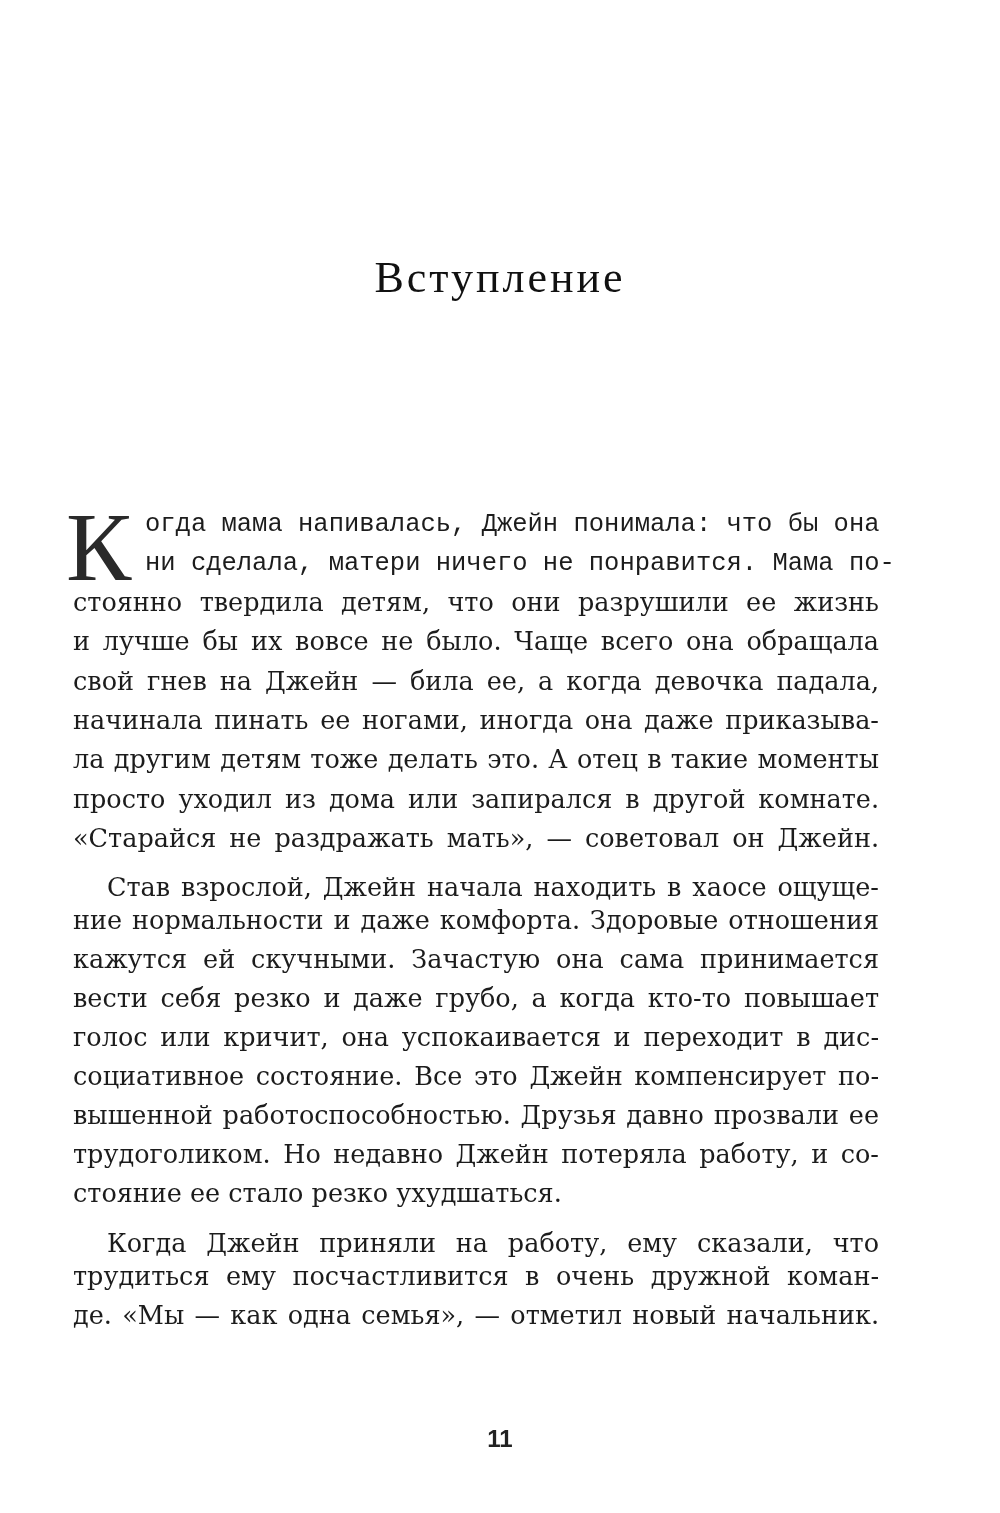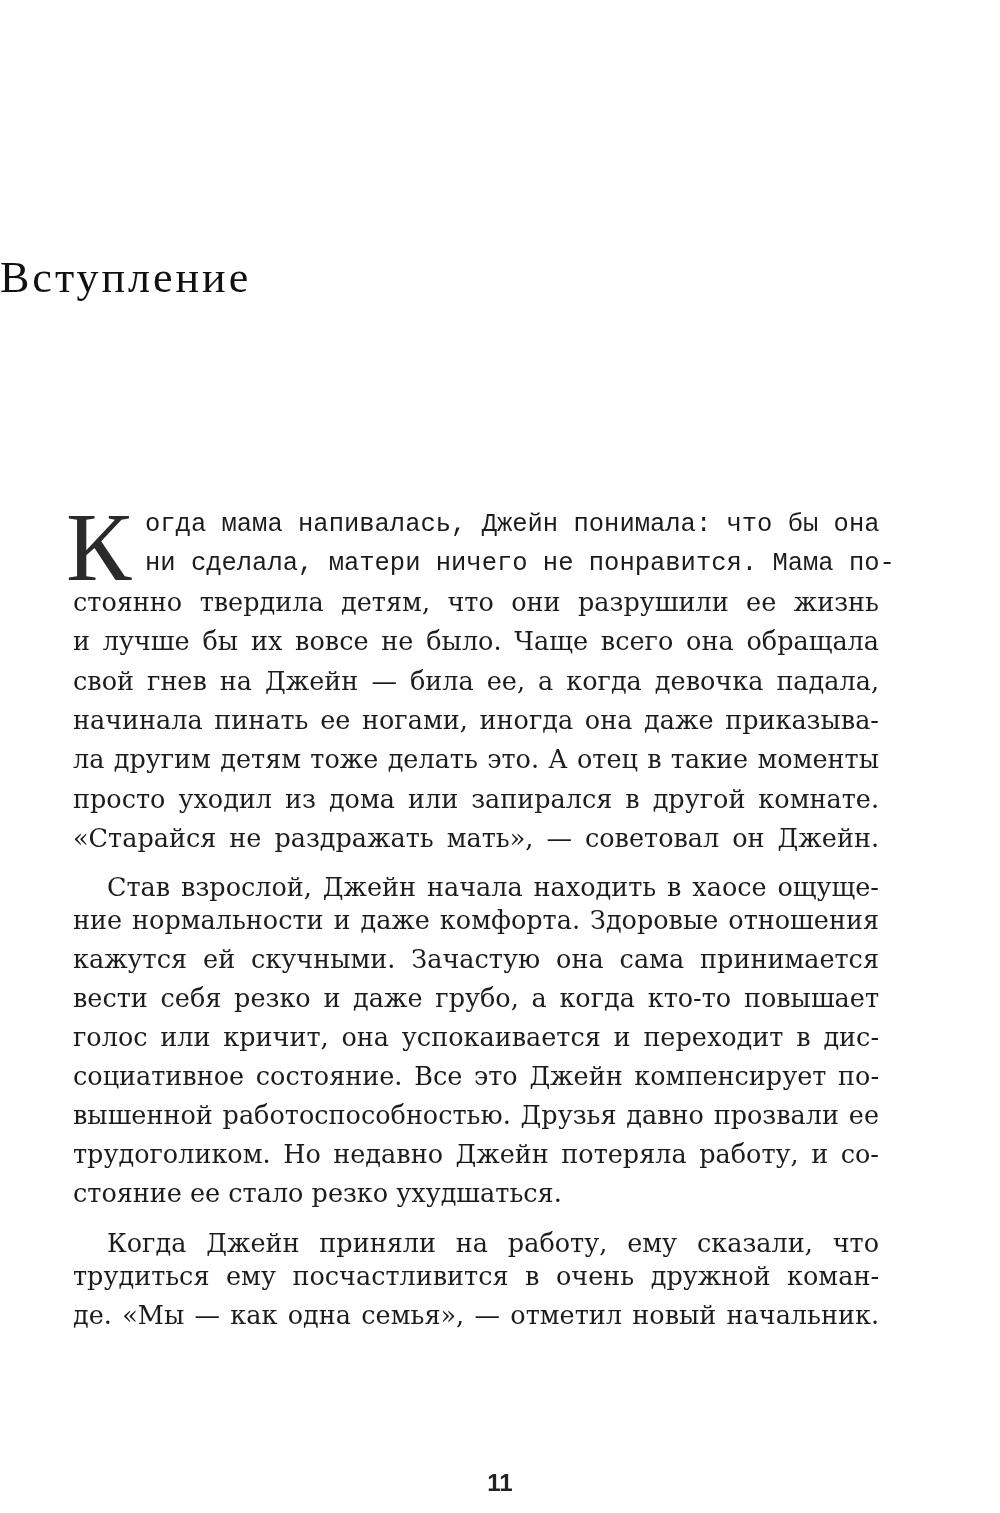--- a/index.html
+++ b/index.html
@@ -4,40 +4,40 @@
   <style>
     html, body { margin: 0; padding: 0; }
     body {
       width: 1000px; height: 1513px; background: #ffffff; position: relative;
       overflow: hidden; color: #1a1a1a;
       font-family: "DejaVu Serif", "Liberation Serif", serif;
     }
     .page { position: absolute; left: 0; top: 0; width: 1000px; height: 1513px; }
     .chapter-title {
       position: absolute; left: 0; width: 1000px; top: 252px;
-      font-size: 44px; letter-spacing: 3px;
+      text-align: center; font-size: 44px; letter-spacing: 3px;
       font-family: "Liberation Serif", "DejaVu Serif", serif; color: #111;
     }
     .line {
       position: absolute; left: 73px; width: 806px; height: 39px;
       font-size: 25.5px; line-height: 39px; white-space: nowrap;
       text-align: justify; text-align-last: justify; color: #1c1c1c;
     }
     .line.indent { left: 107px; width: 772px; margin-top: 6px; }
     .line.last { text-align-last: left; }
     .line.after-drop { left: 145px; width: 734px; font-family: Liberation Mono, monospace; }
     .drop-cap {
       position: absolute; left: 66px; top: 498px;
       font-family: "Liberation Serif", "DejaVu Serif", serif;
       font-size: 98px; line-height: 98px; color: #2a2a2a;
     }
     .page-number {
       position: absolute; left: 0; width: 1000px; top: 1425px; text-align: center;
       font-family: "Liberation Sans", "DejaVu Sans", sans-serif; font-weight: bold;
-      font-size: 24px; color: #222; margin-top: 44px;
+      font-size: 24px; color: #222;
     }
   </style>
 </head>
 <body>
 
 <div class="page">
   <div class="chapter-title">Вступление</div>
 
   <div class="drop-cap">К</div>
 

